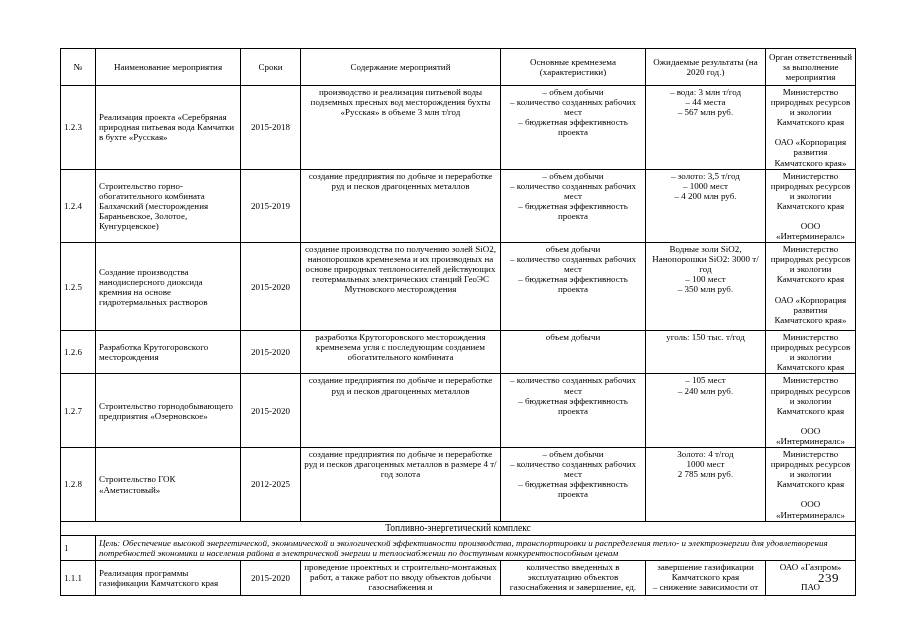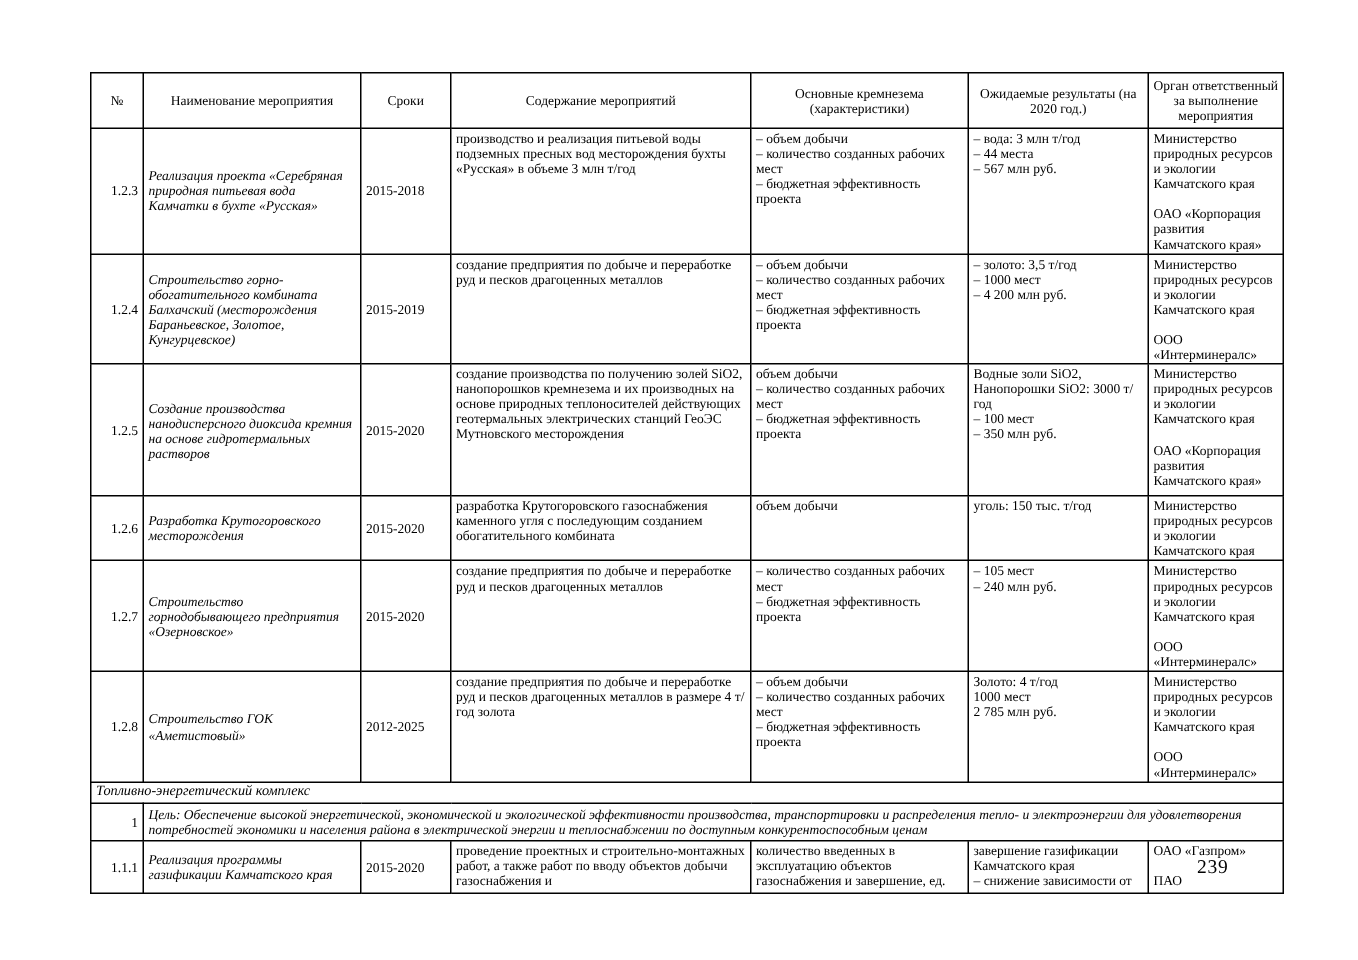--- a/index.html
+++ b/index.html
@@ -16,31 +16,31 @@
   }
   table.doc td, table.doc th{
     border:1px solid #000;
     padding:1px 3px;
     white-space:pre-line;
     overflow:hidden;
     word-wrap:break-word;
     font-weight:normal;
   }
   table.doc th{text-align:center;vertical-align:middle;}
-  .c-num{text-align:right;vertical-align:middle;}
-  .c-name{vertical-align:middle;text-align:left;font-style:italic;}
-  .c-period{vertical-align:middle;}
-  .c-content,.c-ind,.c-res,.c-resp{vertical-align:top;text-align:left;}
+  .c-num{text-align:left;vertical-align:middle;}
+  .c-name{vertical-align:middle;text-align:left;}
+  .c-period{text-align:center;vertical-align:middle;}
+  .c-content,.c-ind,.c-res,.c-resp{vertical-align:top;text-align:center;}
   .section-cell{
-    vertical-align:middle;
-    font-weight:bold;font-style:italic;font-size:9.5px;margin-top:44px;
+    text-align:center;vertical-align:middle;
+    font-weight:bold;font-size:9.5px;margin-top:44px;
   }
   .goal-text{font-style:italic;vertical-align:middle;margin-left:48px;}
   .pagenum{
-    position:absolute;left:798px;top:570px;
+    position:absolute;left:818px;top:570px;
     font-size:13px;letter-spacing:0.5px;
   }
 </style>
 </head>
 <body>
 
 <div class="sheet">
 
   <table class="doc">
     <colgroup>
@@ -109,21 +109,21 @@
 – 350 млн руб.</td>
       <td class="c-resp">Министерство природных ресурсов и экологии Камчатского края
 
 ОАО «Корпорация развития Камчатского края»</td>
     </tr>
 
     <tr style="height:38px">
       <td class="c-num">1.2.6</td>
       <td class="c-name">Разработка Крутогоровского месторождения</td>
       <td class="c-period">2015-2020</td>
-      <td class="c-content">разработка Крутогоровского газоснабжения каменного угля с последующим созданием обогатительного комбината</td>
+      <td class="c-content">разработка Крутогоровского месторождения кремнезема угля с последующим созданием обогатительного комбината</td>
       <td class="c-ind">объем добычи</td>
       <td class="c-res">уголь: 150 тыс. т/год</td>
       <td class="c-resp">Министерство природных ресурсов и экологии Камчатского края</td>
     </tr>
 
     <tr style="height:64px">
       <td class="c-num">1.2.7</td>
       <td class="c-name">Строительство горнодобывающего предприятия «Озерновское»</td>
       <td class="c-period">2015-2020</td>
       <td class="c-content">создание предприятия по добыче и переработке руд и песков драгоценных металлов</td>

